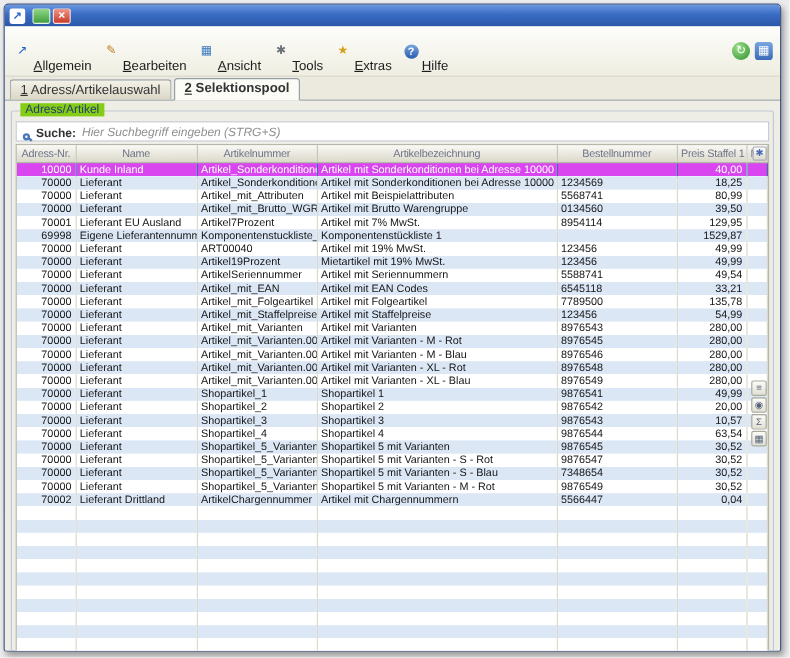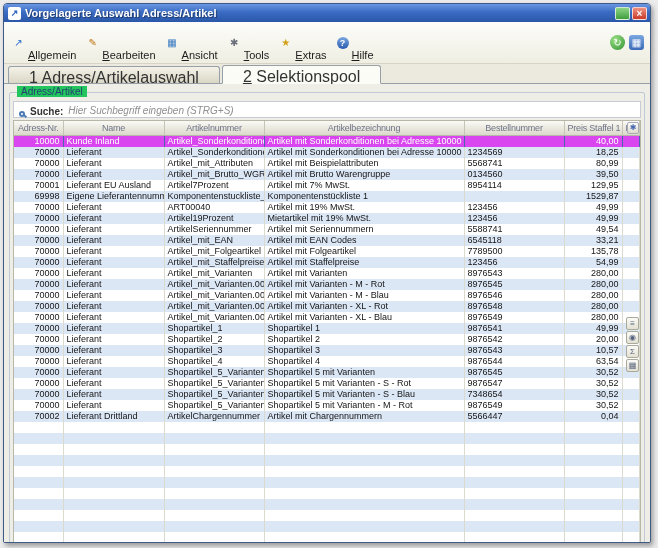--- a/index.html
+++ b/index.html
@@ -60,39 +60,39 @@
   .menubar-right { margin-left:auto; display:flex; gap:4px; align-items:center; padding-right:2px; }
   .mb-icon { width:15px; height:15px; font-size:10px; color:#fff; text-align:center; line-height:15px; }
   .mb-refresh { border-radius:50%; background:radial-gradient(circle at 35% 30%,#9be087,#2e8f2e); }
   .mb-grid    { border-radius:3px;  background:linear-gradient(#7aa7e0,#3a6ab8); }
   
   .tabstrip {
     flex:0 0 20px; display:flex; gap:2px; align-items:flex-end; padding:0 4px;
     background:#eceade; border-bottom:1px solid #97a0a8;
   }
   .tab {
-    font-size:16px; padding:2px 20px 1px; height:17px;
+    font-size:11px; padding:2px 8px 1px; height:17px;
     border:1px solid #97a0a8; border-bottom:none; border-radius:3px 3px 0 0;
     background:linear-gradient(#f4f2e8,#dad7c6); color:#333; cursor:default;
   }
   .tab.active {
-    background:#fcfcf6; font-weight:normal; height:19px; margin-bottom:-1px;
+    background:#fcfcf6; font-weight:bold; height:19px; margin-bottom:-1px;
     border-bottom:1px solid #fcfcf6;
   }
   .tab-label { display:inline-block; }
   .tab-label::first-letter { text-decoration:underline; }
   
   .content { flex:1; padding:4px 5px 5px; display:flex; background:#efeee6; }
   .groupbox {
     position:relative; flex:1; border:1px solid #bfc8d6; border-radius:2px;
     margin-top:4px; padding:8px 3px 3px; display:flex; flex-direction:column;
   }
   .groupbox-label {
     position:absolute; top:-7px; left:7px; padding:0 4px;
-    background:#22c55e; font-size:10px; color:#24406e; white-space:nowrap;
+    background:#84cc16; font-size:10px; color:#24406e; white-space:nowrap;
   }
   
   .searchrow {
     flex:0 0 17px; display:flex; align-items:flex-end; gap:5px;
     background:#fff; border:1px solid #c6cbd4; padding:0 5px; margin-bottom:2px;
   }
   .mag { width:6px; height:6px; border:2px solid #4a7ab5; border-radius:50%; position:relative; flex:0 0 auto; }
   .mag::after { content:""; position:absolute; width:4px; height:2px; background:#4a7ab5; right:-4px; bottom:-2px; transform:rotate(45deg); }
   .search-label { font-size:10px; font-weight:bold; color:#333; }
   .search-input {
@@ -128,21 +128,20 @@
     font-size:8px; line-height:11px; text-align:center; color:#55627d;
   }
 </style>
 </head>
 <body>
 
 <div class="window">
 
   <div class="titlebar">
     <span class="app-icon">↗</span>
-    <span class="title">Vorgelagerte Auswahl Adress/Artikel</span>
     <span class="win-btn btn-min"></span>
     <span class="win-btn btn-close">×</span>
   </div>
 
   <div class="menubar">
     <div class="menu-item">
       <span class="mi ic-blue">↗</span>
       <span class="menu-label">Allgemein</span>
     </div>
     <div class="menu-item">

